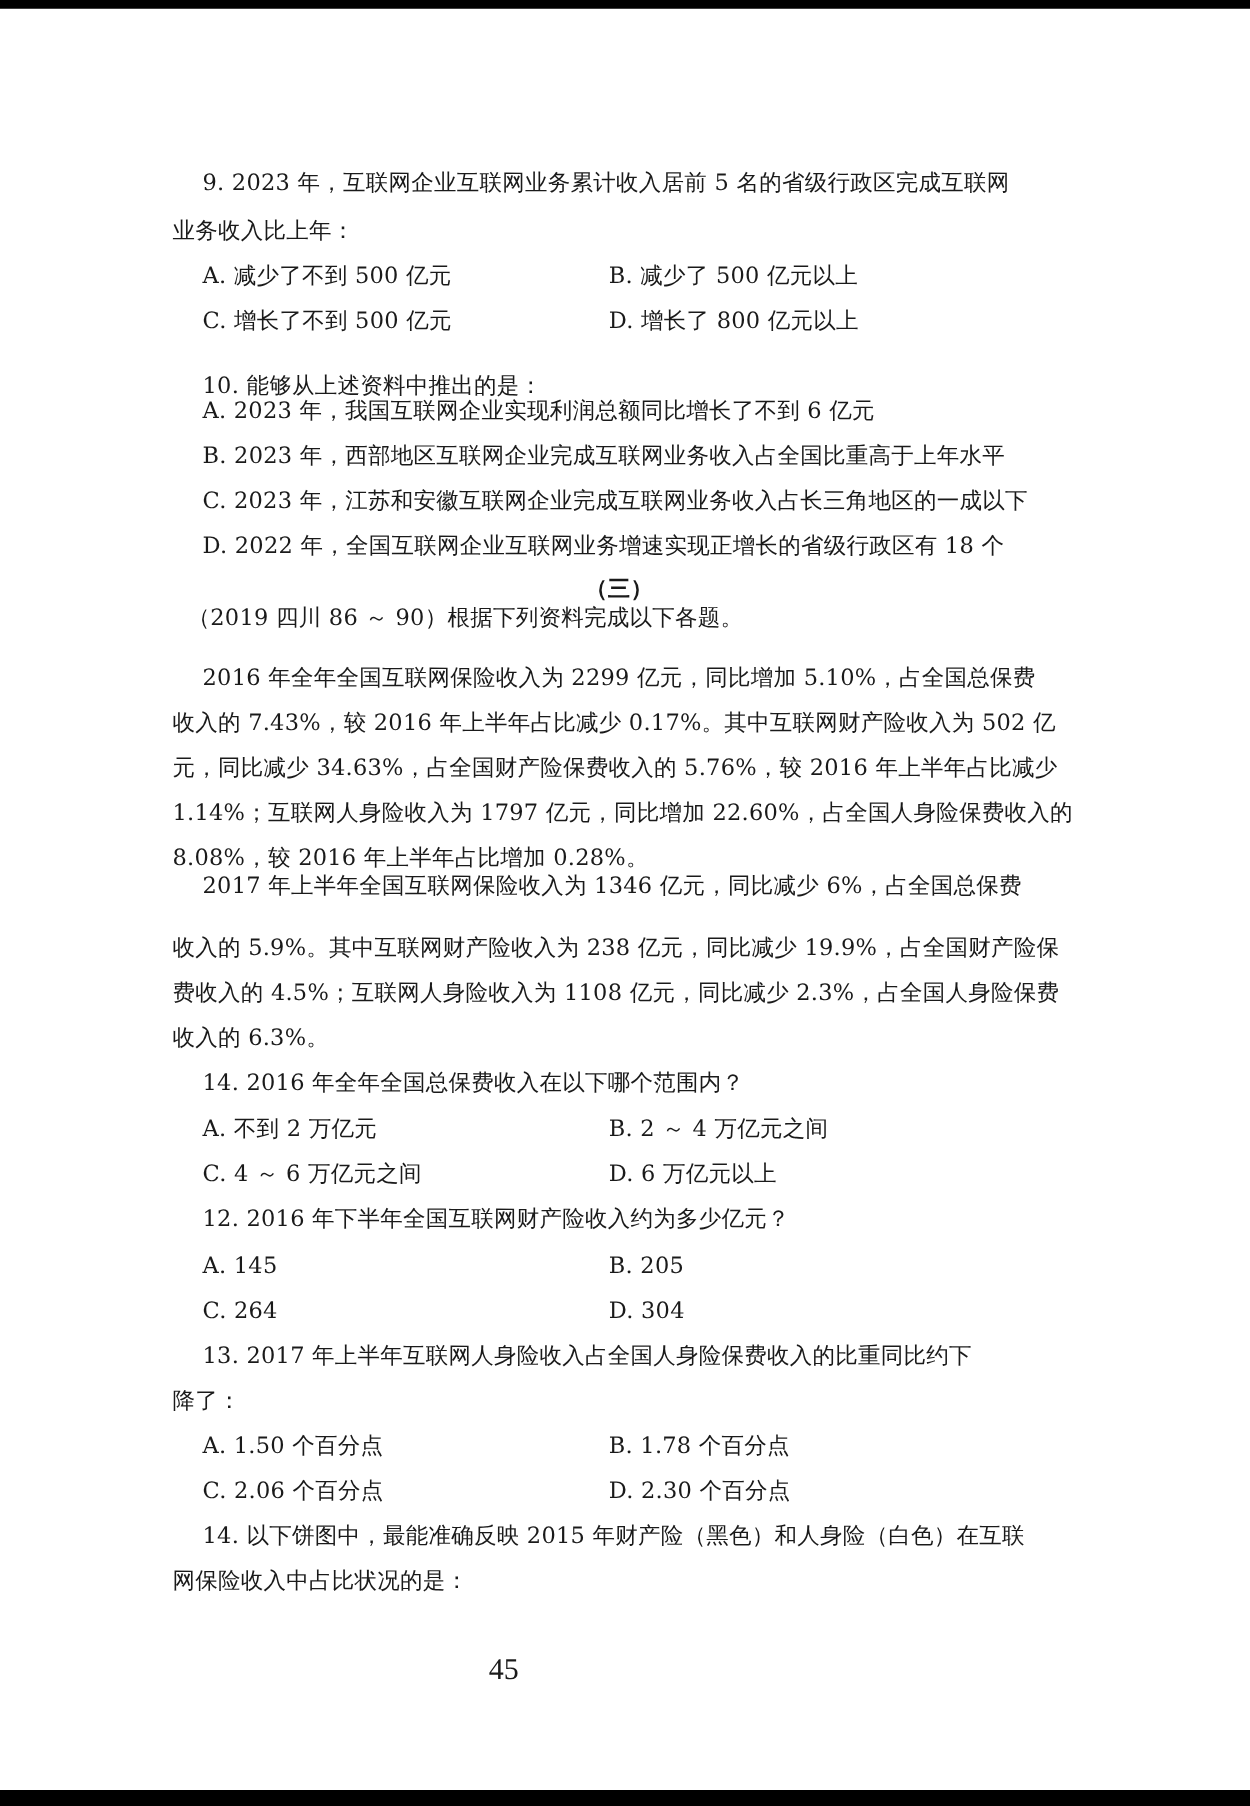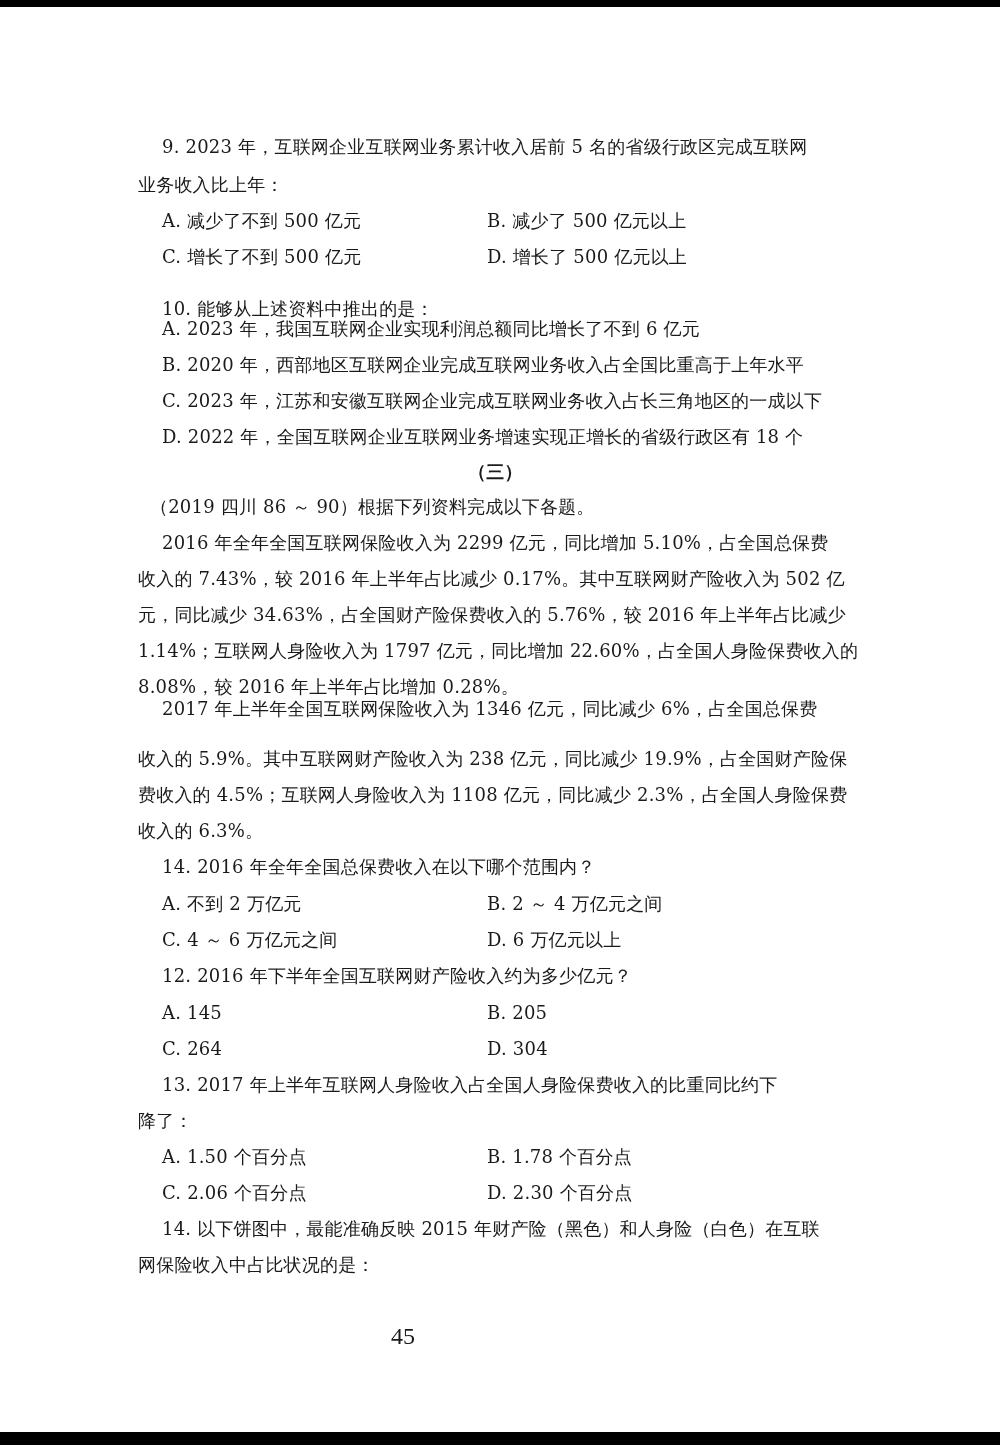--- a/index.html
+++ b/index.html
@@ -23,30 +23,30 @@
 </head>
 <body>
 
 <div class="bar-top"></div>
 
 <div class="line indent" style="top:135px">9. 2023 年，互联网企业互联网业务累计收入居前 5 名的省级行政区完成互联网</div>
 <div class="line flush" style="top:173px">业务收入比上年：</div>
 <div class="line indent" style="top:209px">A. 减少了不到 500 亿元</div>
 <div class="line colB" style="top:209px">B. 减少了 500 亿元以上</div>
 <div class="line indent" style="top:245px">C. 增长了不到 500 亿元</div>
-<div class="line colB" style="top:245px">D. 增长了 500 亿元以上</div>
+<div class="line colB" style="top:245px">D. 增长了 800 亿元以上</div>
 
 <div class="line indent" style="top:297px">10. 能够从上述资料中推出的是：</div>
 <div class="line indent" style="top:317px">A. 2023 年，我国互联网企业实现利润总额同比增长了不到 6 亿元</div>
-<div class="line indent" style="top:353px">B. 2020 年，西部地区互联网企业完成互联网业务收入占全国比重高于上年水平</div>
+<div class="line indent" style="top:353px">B. 2023 年，西部地区互联网企业完成互联网业务收入占全国比重高于上年水平</div>
 <div class="line indent" style="top:389px">C. 2023 年，江苏和安徽互联网企业完成互联网业务收入占长三角地区的一成以下</div>
 <div class="line indent" style="top:425px">D. 2022 年，全国互联网企业互联网业务增速实现正增长的省级行政区有 18 个</div>
 
 <div class="line heading" style="top:460px">（三）</div>
-<div class="line" style="left:150px; top:495px">（2019  四川  86 ～ 90）根据下列资料完成以下各题。</div>
+<div class="line" style="left:150px; top:483px">（2019  四川  86 ～ 90）根据下列资料完成以下各题。</div>
 
 <div class="line indent" style="top:531px">2016 年全年全国互联网保险收入为 2299 亿元，同比增加 5.10%，占全国总保费</div>
 <div class="line flush" style="top:567px">收入的 7.43%，较 2016 年上半年占比减少 0.17%。其中互联网财产险收入为 502 亿</div>
 <div class="line flush" style="top:603px">元，同比减少 34.63%，占全国财产险保费收入的 5.76%，较 2016 年上半年占比减少</div>
 <div class="line flush" style="top:639px">1.14%；互联网人身险收入为 1797 亿元，同比增加 22.60%，占全国人身险保费收入的</div>
 <div class="line flush" style="top:675px">8.08%，较 2016 年上半年占比增加 0.28%。</div>
 
 <div class="line indent" style="top:697px">2017 年上半年全国互联网保险收入为 1346 亿元，同比减少 6%，占全国总保费</div>
 <div class="line flush" style="top:747px">收入的 5.9%。其中互联网财产险收入为 238 亿元，同比减少 19.9%，占全国财产险保</div>
 <div class="line flush" style="top:783px">费收入的 4.5%；互联网人身险收入为 1108 亿元，同比减少 2.3%，占全国人身险保费</div>

